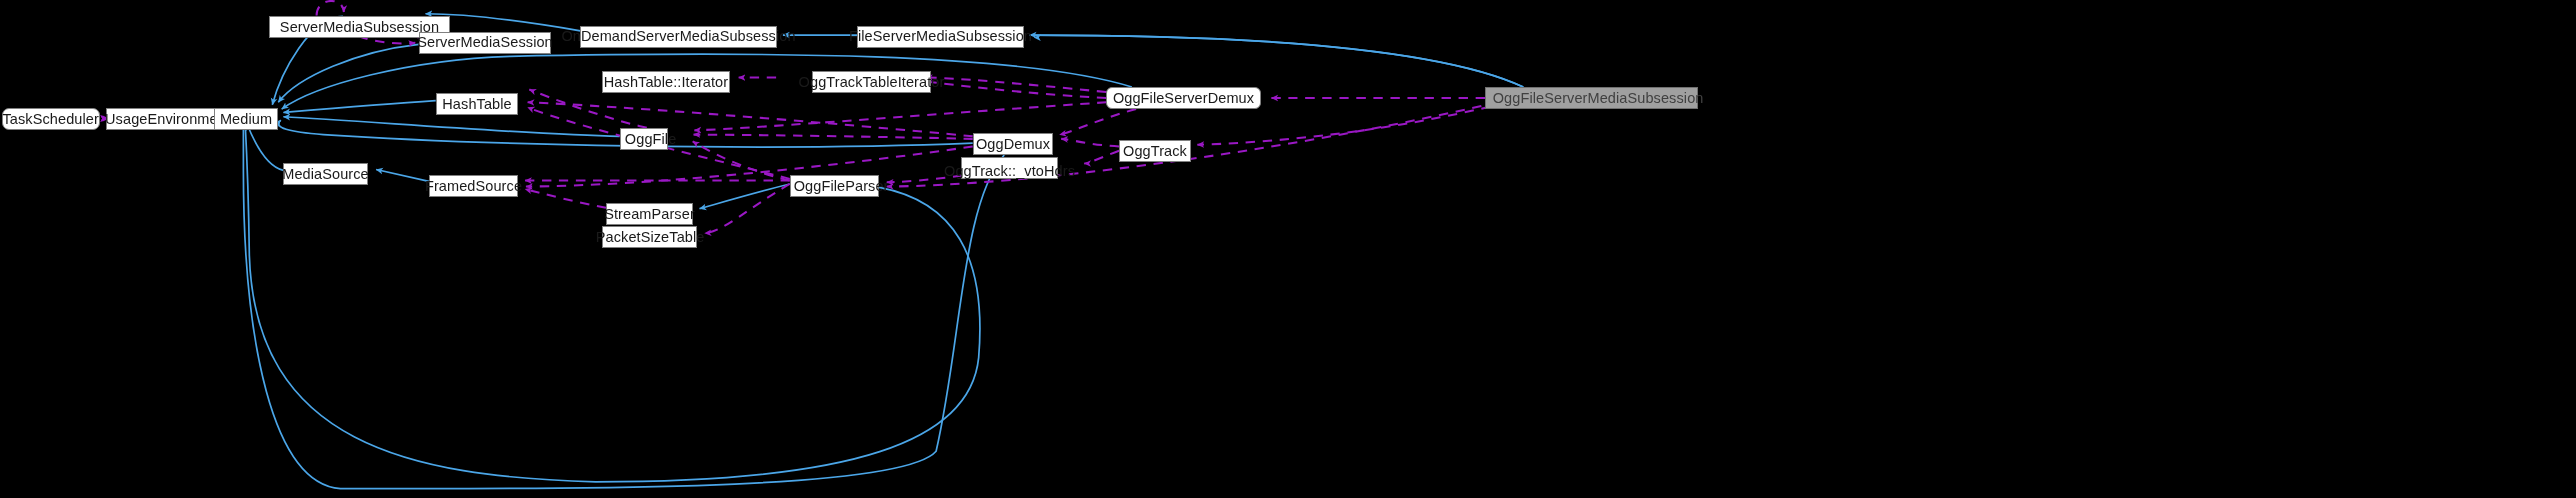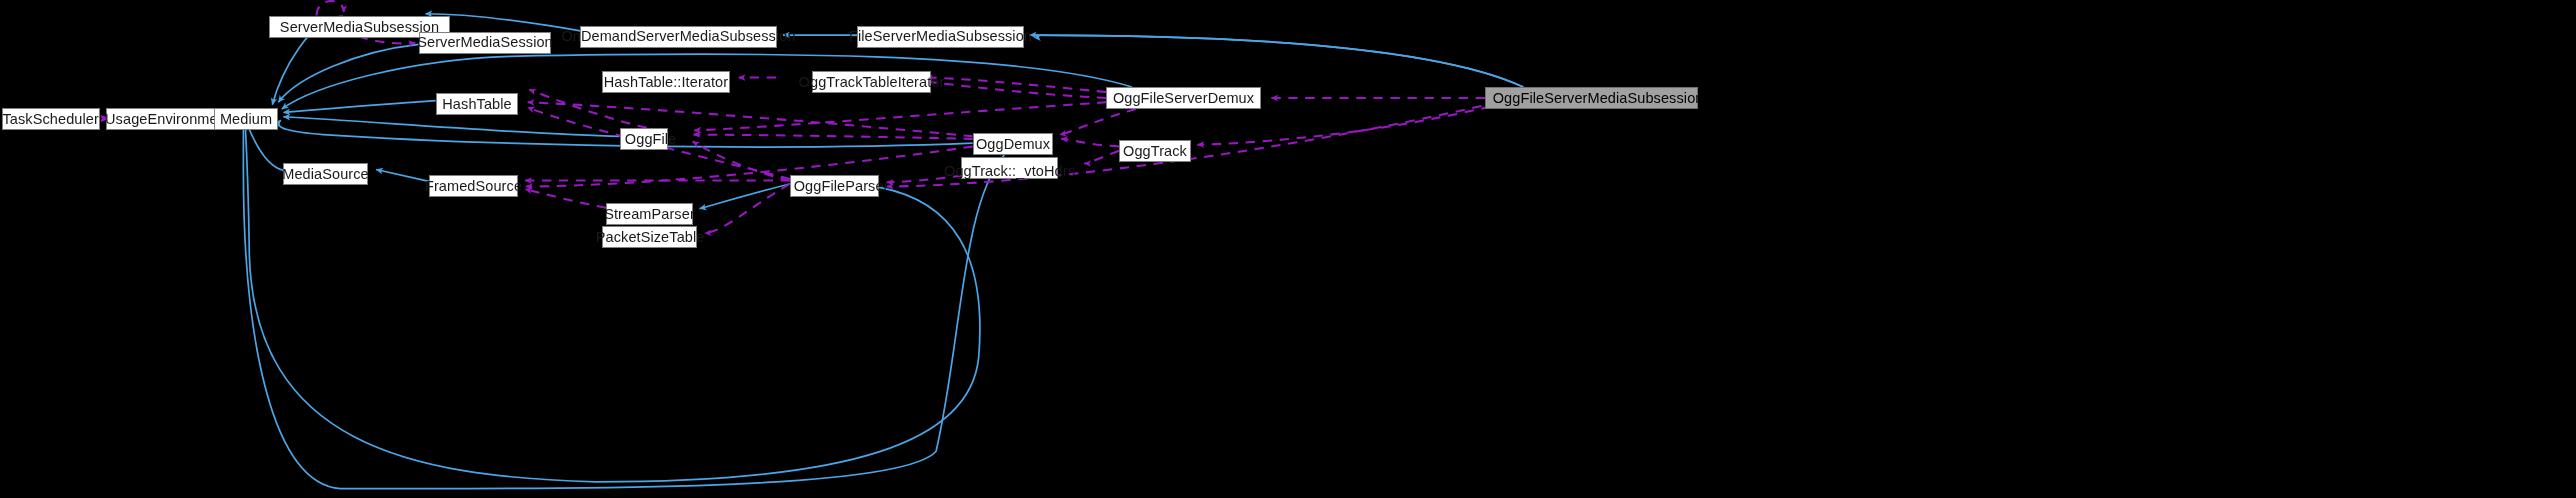--- a/index.html
+++ b/index.html
@@ -34,21 +34,21 @@
     align-items: center;
     justify-content: center;
     white-space: nowrap;
     padding: 0 6.8px;
     height: 22px;
     letter-spacing: 0.1px;
   }
   .node.highlight {
     background: #a0a0a0;
     border-color: #707070;
-    color: #000000;
+    color: #404040;
     padding-left: 20px;
   }
   .node-label {
     pointer-events: none;
   }
 </style>
 </head>
 <body>
 
 <div id="diagram-root">
@@ -151,21 +151,21 @@
 
       <path d="M928,216 C880,244 850,272 828,274"></path>
 
       <path d="M1190,196 C1120,210 1060,214 1042,214"></path>
 
       <path d="M1760,120 C1500,180 1200,218 1042,219"></path>
     </g>
   </svg>
 
   <div id="nodes-layer">
-      <div class="node" style="left: 1.7px; top: 108px; width: 98px;">
+      <div class="node" style="left: 1.7px; top: 108px; width: 98px; border-radius: 7px;">
         <span class="node-label">TaskScheduler</span>
       </div>
       <div class="node" style="left: 106px; top: 108px; width: 123px;">
         <span class="node-label">UsageEnvironment</span>
       </div>
       <div class="node" style="left: 214px; top: 108px; width: 64px;">
         <span class="node-label">Medium</span>
       </div>
       <div class="node" style="left: 269px; top: 16px; width: 181px;">
         <span class="node-label">ServerMediaSubsession</span>
@@ -181,21 +181,21 @@
       </div>
       <div class="node" style="left: 602px; top: 71px; width: 128px;">
         <span class="node-label">HashTable::Iterator</span>
       </div>
       <div class="node" style="left: 436px; top: 93px; width: 82px;">
         <span class="node-label">HashTable</span>
       </div>
       <div class="node" style="left: 812px; top: 71px; width: 119px;">
         <span class="node-label">OggTrackTableIterator</span>
       </div>
-      <div class="node" style="left: 1106px; top: 87px; width: 155px;">
+      <div class="node" style="left: 1106px; top: 87px; width: 155px; border-radius: 6px;">
         <span class="node-label">OggFileServerDemux</span>
       </div>
       <div class="node highlight" style="left: 1485px; top: 87px; width: 213px;">
         <span class="node-label">OggFileServerMediaSubsession</span>
       </div>
       <div class="node" style="left: 620px; top: 128px; width: 48px; padding-left: 20px;">
         <span class="node-label">OggFile</span>
       </div>
       <div class="node" style="left: 973px; top: 133px; width: 80px;">
         <span class="node-label">OggDemux</span>

